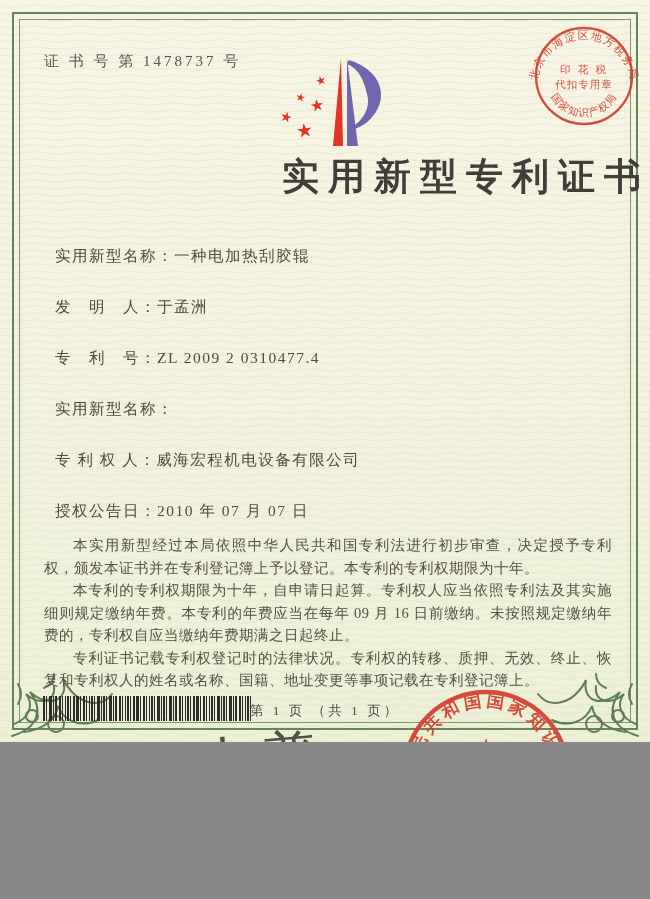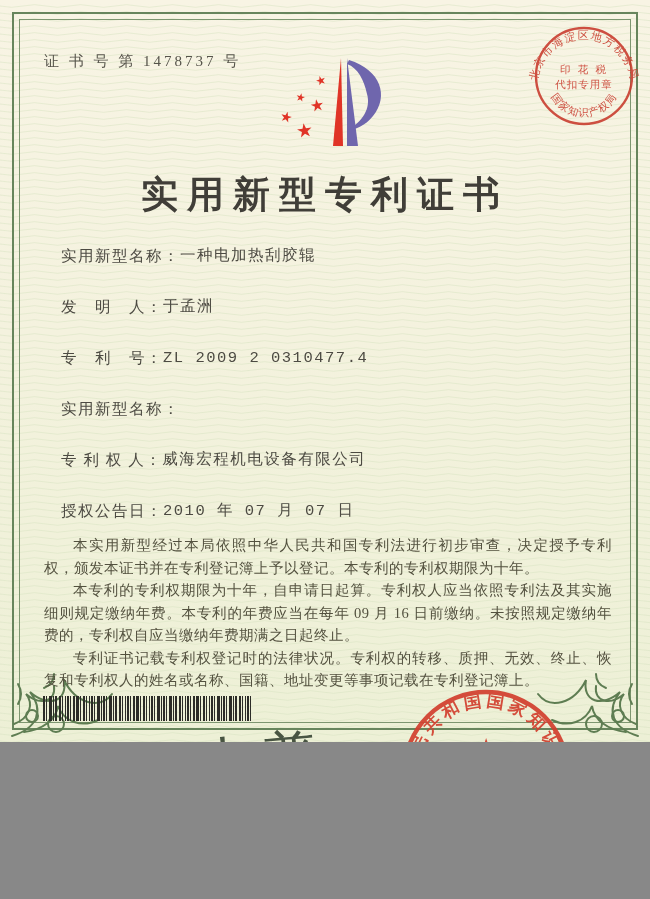--- a/index.html
+++ b/index.html
@@ -10,26 +10,26 @@
   }
   .bg-waves{position:absolute;left:0;top:0;z-index:0;}
   .frame-outer{position:absolute;inset:12px;border:2px solid #67855c;z-index:1;pointer-events:none;}
   .frame-inner{position:absolute;inset:19px;border:1px solid #7d9670;z-index:1;pointer-events:none;}
   .corner{position:absolute;z-index:2;}
   .corner.bl{left:4px;bottom:2px;}
   .corner.br{right:4px;bottom:2px;transform:scaleX(-1);}
   .cert-no{position:absolute;left:44px;top:52px;font-size:15px;letter-spacing:3px;color:#56544b;z-index:3;}
   .tax-stamp{position:absolute;right:6px;top:16px;z-index:4;opacity:.88;}
   .logo{position:absolute;left:50%;top:54px;transform:translateX(-50%);z-index:3;}
-  .title{position:absolute;left:0;right:0;top:152px;text-align:center;font-size:37px;font-weight:bold;
-    letter-spacing:9px;color:#403e38;z-index:3;margin-top:18px;}
-  .fields{position:absolute;left:61px;right:40px;top:246px;z-index:3;}
+  .title{position:absolute;left:0;right:0;top:152px;text-align:right;font-size:37px;font-weight:bold;
+    letter-spacing:9px;color:#403e38;z-index:3;}
+  .fields{position:absolute;left:55px;right:40px;top:246px;z-index:3;}
   .field-row{display:flex;font-size:15.5px;line-height:20px;margin-bottom:31px;letter-spacing:1.5px;color:#4c4a42;}
   .field-label{white-space:pre;}
-  .field-value{white-space:pre;font-family:Liberation Mono, monospace;}
+  .field-value{white-space:pre;}
   .paragraphs{position:absolute;left:44px;right:38px;top:534px;z-index:3;
     font-size:14.5px;line-height:22.5px;text-align:justify;color:#53513f;}
   .paragraphs p{margin:0;text-indent:2em;letter-spacing:.5px;}
   .barcode{position:absolute;left:42px;top:696px;z-index:3;}
   .sig-label{position:absolute;left:92px;top:776px;font-size:16px;letter-spacing:5px;color:#4c4a42;z-index:3;text-align:right;}
   .sig-name{position:absolute;left:135px;top:726px;font-size:56px;color:#33402f;z-index:3;
     transform:rotate(-5deg);font-family:"DejaVu Sans",sans-serif;opacity:.88;letter-spacing:8px;}
   .office-seal{position:absolute;left:396px;top:684px;z-index:4;opacity:.92;}
   .seal-date{position:absolute;left:394px;top:808px;font-size:16.5px;letter-spacing:1.5px;color:#3e3c34;z-index:5;}
   .footer{position:absolute;left:0;right:0;bottom:22px;text-align:center;font-size:13.5px;
@@ -232,14 +232,15 @@
       <rect x="92" y="109" width="8" height="9"></rect>
       <rect x="104" y="109" width="10" height="9"></rect>
       <rect x="58" y="121" width="64" height="4" rx="1"></rect>
       <rect x="84" y="127" width="12" height="9"></rect>
       <rect x="62" y="127" width="14" height="7"></rect>
       <rect x="104" y="127" width="14" height="7"></rect>
     </g>
   </svg>
   <div class="seal-date">2010 年 07 月 07 日</div>
 
+  <div class="footer">第 1 页 （共 1 页）</div>
 
 </div>
 
 </body></html>

